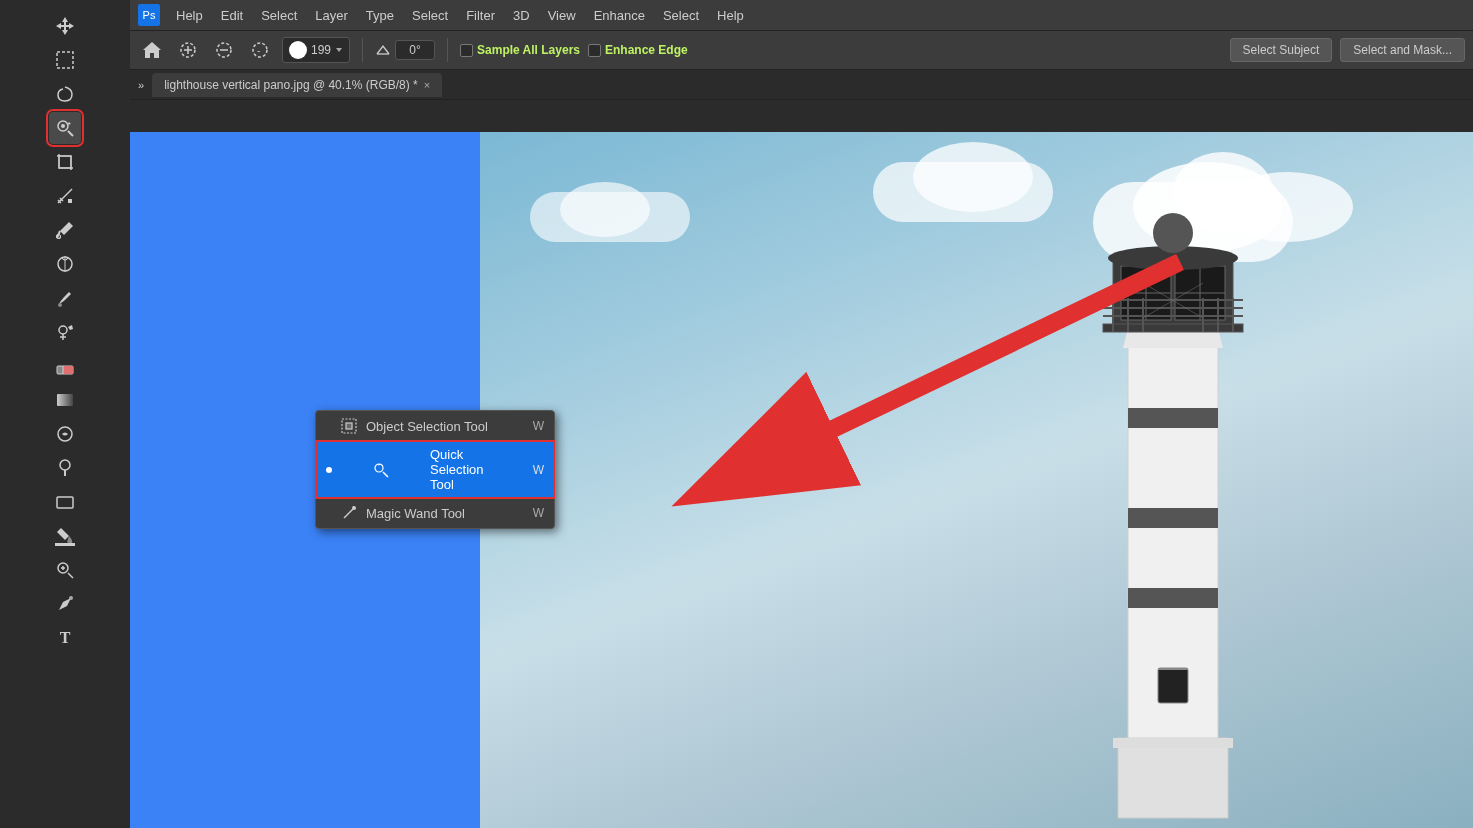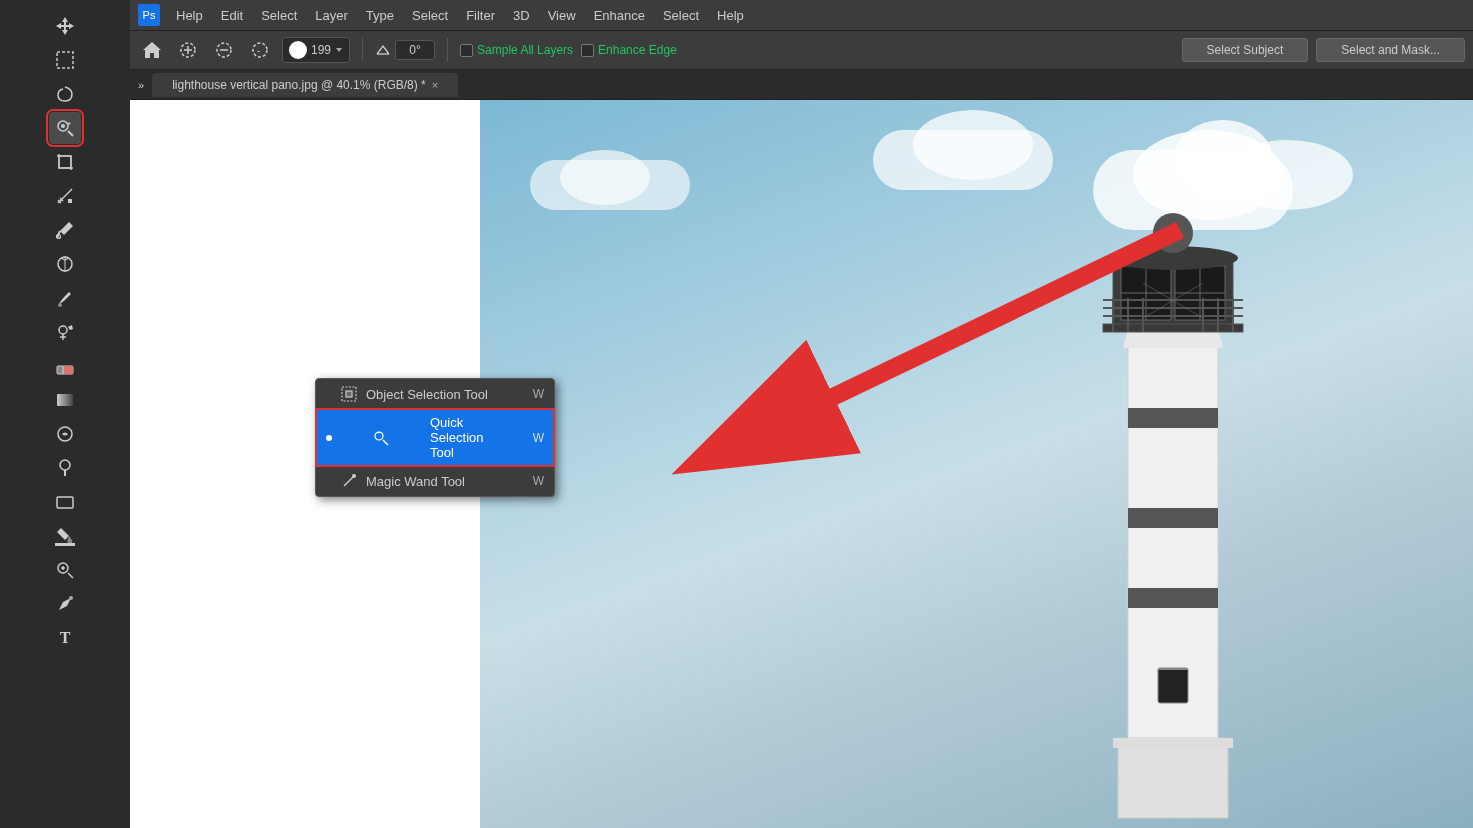--- a/index.html
+++ b/index.html
@@ -139,39 +139,40 @@
       color: #ccc;
       font-size: 12px;
       width: 40px;
       text-align: center;
     }
 
     .checkbox-label {
       display: flex;
       align-items: center;
       gap: 4px;
-      color: #22c55e;
+      color: #bef264;
       font-size: 12px;
       cursor: pointer;
+      font-weight: bold;
     }
 
     .ps-checkbox {
       width: 13px;
       height: 13px;
       border: 1px solid #777;
       background: #2b2b2b;
       border-radius: 2px;
     }
 
     .ps-button {
       background: #555;
       color: #ccc;
       border: 1px solid #666;
       border-radius: 3px;
-      padding: 4px 24px;
+      padding: 4px 12px;
       font-size: 12px;
       cursor: pointer;
       white-space: nowrap;
     }
 
     
     #doc-tab-bar {
       background: #2b2b2b;
       height: 30px;
       display: flex;
@@ -184,41 +185,42 @@
       color: #ccc;
       font-size: 11px;
       margin-right: 8px;
       cursor: pointer;
     }
 
     .doc-tab {
       background: #3c3c3c;
       color: #ccc;
       font-size: 12px;
-      padding: 5px 20px;
+      padding: 5px 12px;
       border-top-left-radius: 4px;
       border-top-right-radius: 4px;
       display: flex;
       align-items: center;
       gap: 6px;
       cursor: pointer;
     }
 
     .doc-tab-close {
       color: #aaa;
       font-size: 11px;
       cursor: pointer;
     }
 
     
     #canvas-area {
       flex: 1;
-      background: #ffffff;
+      background: #3b82f6;
       position: relative;
       overflow: hidden;
+      margin-top: 32px;
     }
 
     
     #lighthouse-img {
       position: absolute;
       left: 350px;
       top: 0;
       right: 0;
       bottom: 0;
       overflow: hidden;

